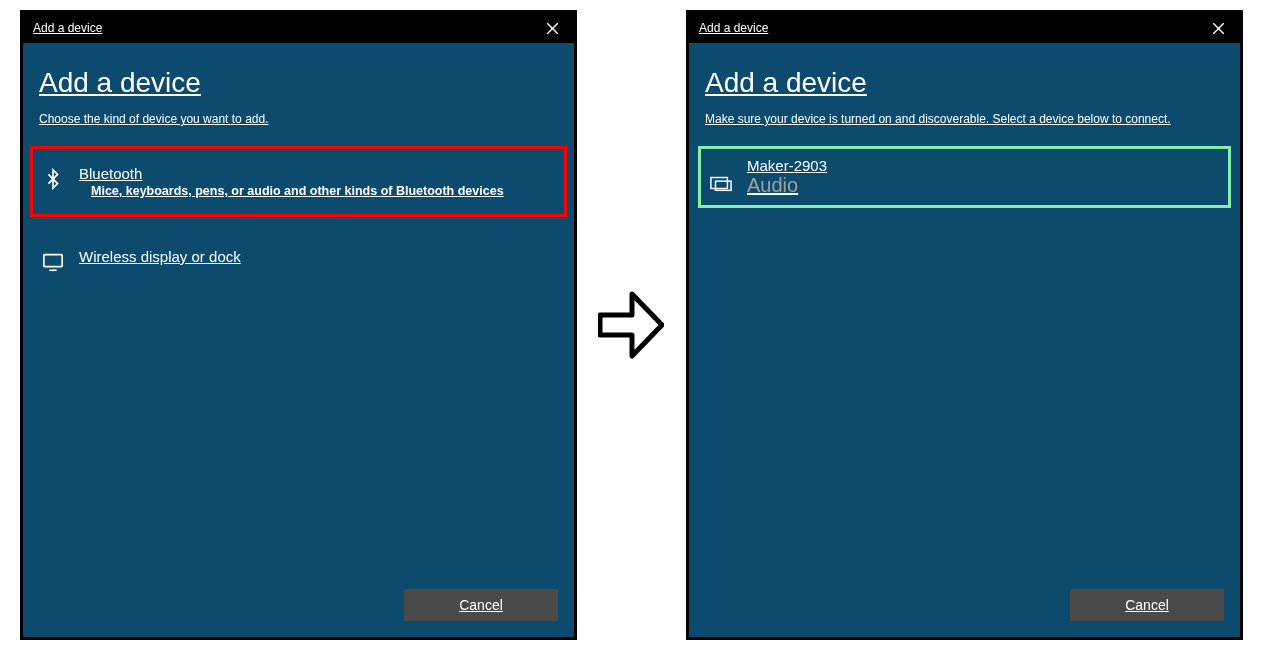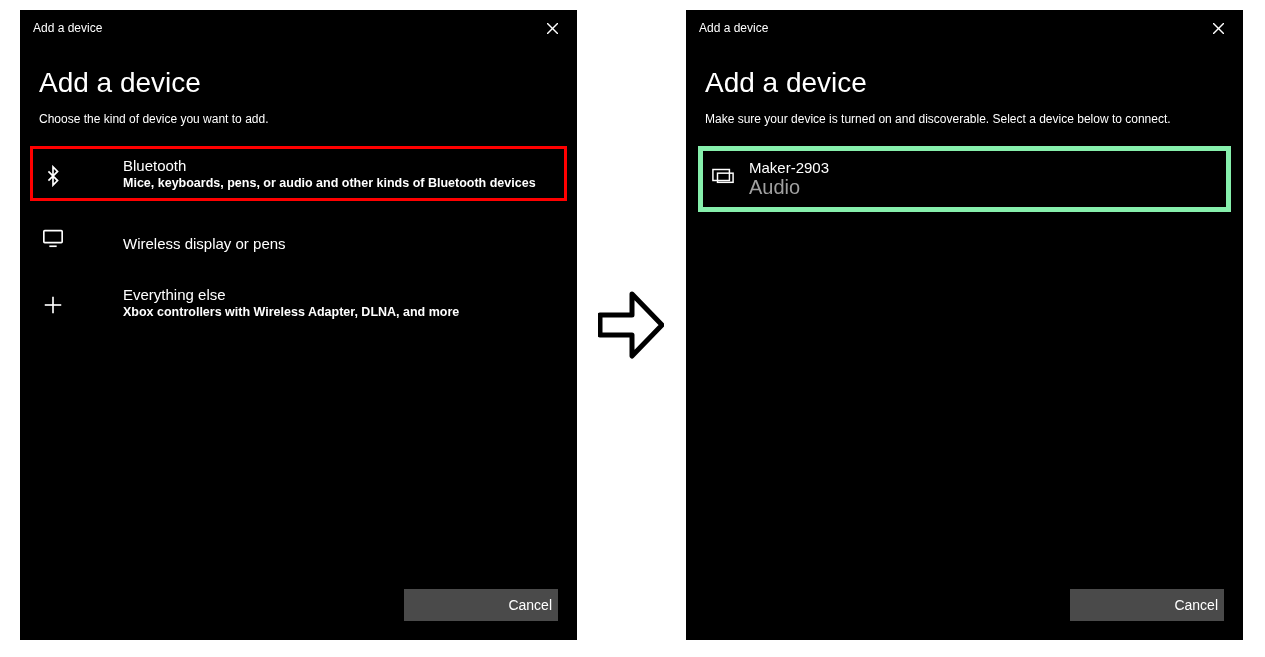--- a/index.html
+++ b/index.html
@@ -12,22 +12,22 @@
   }
   .canvas{position:relative;width:1265px;height:657px;}
   .dialog{
     position:absolute;
     width:557px;height:630px;
     box-sizing:border-box;
     border:3px solid #000;
   }
   .dialog-inner{
     position:relative;width:100%;height:100%;
-    background:#000000;
-    display:flex;flex-direction:column;
+    background:#0c4a6e;
+    display:flex;flex-direction:column;text-decoration:underline;
   }
   .dialog-1{left:20px;top:10px;}
   .dialog-2{left:686px;top:10px;}
   
   .titlebar{
     height:30px;
     background:#000;
     display:flex;align-items:center;justify-content:space-between;
     padding:0 8px 0 10px;
     font-size:12px;
@@ -52,24 +52,23 @@
     line-height:20px;
     color:#ffffff;
   }
   
   .options{
     margin-top:20px;
     padding:0 10px;
     display:flex;flex-direction:column;gap:18px;
   }
   .option{
-    display:flex;align-items:flex-end;
-    padding:8px 6px;
+    display:flex;align-items:flex-start;
+    padding:16px 6px;
     box-sizing:border-box;
-    gap:44px;
   }
   .option.highlight{
     border:3px solid #ff0000;
     margin:-3px;
   }
   .option-icon{
     width:28px;height:28px;
     flex:0 0 28px;
     display:flex;align-items:center;justify-content:center;
     margin-right:12px;
@@ -78,33 +77,35 @@
   .option-body{
     display:flex;flex-direction:column;
   }
   .option-title{
     font-size:15px;
   }
   .option-sub{
     font-size:12.5px;
     font-weight:600;
     margin-top:2px;
+    margin-left:12px;
   }
   
   .devices{
     margin-top:20px;
     padding:0 12px;
   }
   .device{
     display:flex;align-items:flex-start;
     padding:8px 6px;
   }
   .device.highlight{
-    border:5px solid #86efac;
+    border:3px solid #86efac;
     margin:-3px;
+    align-items:flex-end;
   }
   .device-icon{
     width:28px;height:28px;flex:0 0 28px;
     display:flex;align-items:center;justify-content:center;
     margin-right:12px;margin-top:2px;
   }
   .device-icon svg{width:22px;height:18px;stroke:#fff;stroke-width:1.6;fill:none;}
   .device-name{font-size:15px;}
   .device-type{font-size:20px;color:#a0a0a0;margin-top:0px;}
   
@@ -113,21 +114,20 @@
     padding:0 16px 16px 0;
     display:flex;justify-content:flex-end;
   }
   .cancel-btn{
     background:#4a4a4a;
     color:#ffffff;
     width:154px;height:32px;
     border:none;
     font-size:14px;
     font-family:inherit;
-    text-align:right;
   }
   
   .arrow{
     position:absolute;
     left:598px;top:288px;
     width:66px;height:74px;
   }
   .arrow svg{width:66px;height:74px;fill:#000;stroke:#000;}
 </style>
 </head>
@@ -167,36 +167,24 @@
         </div>
 
         <div class="option">
           <div class="option-icon">
             <svg viewBox="0 0 24 24">
                 <rect x="2" y="4" width="20" height="13" rx="1"></rect>
                 <line x1="8" y1="21" x2="16" y2="21"></line>
               </svg>
           </div>
           <div class="option-body">
-            <span class="option-title">Wireless display or pens</span>
-          </div>
-        </div>
-
-        <div class="option">
-          <div class="option-icon">
-            <svg viewBox="0 0 24 24">
-                <line x1="12" y1="3" x2="12" y2="21"></line>
-                <line x1="3" y1="12" x2="21" y2="12"></line>
-              </svg>
-          </div>
-          <div class="option-body">
-            <span class="option-title">Everything else</span>
-            <span class="option-sub">Xbox controllers with Wireless Adapter, DLNA, and more</span>
-          </div>
-        </div>
+            <span class="option-title">Wireless display or dock</span>
+          </div>
+        </div>
+
 
       </div>
 
       <div class="footer">
         <button class="cancel-btn">Cancel</button>
       </div>
     </div>
   </div>
 
   <div class="arrow">

